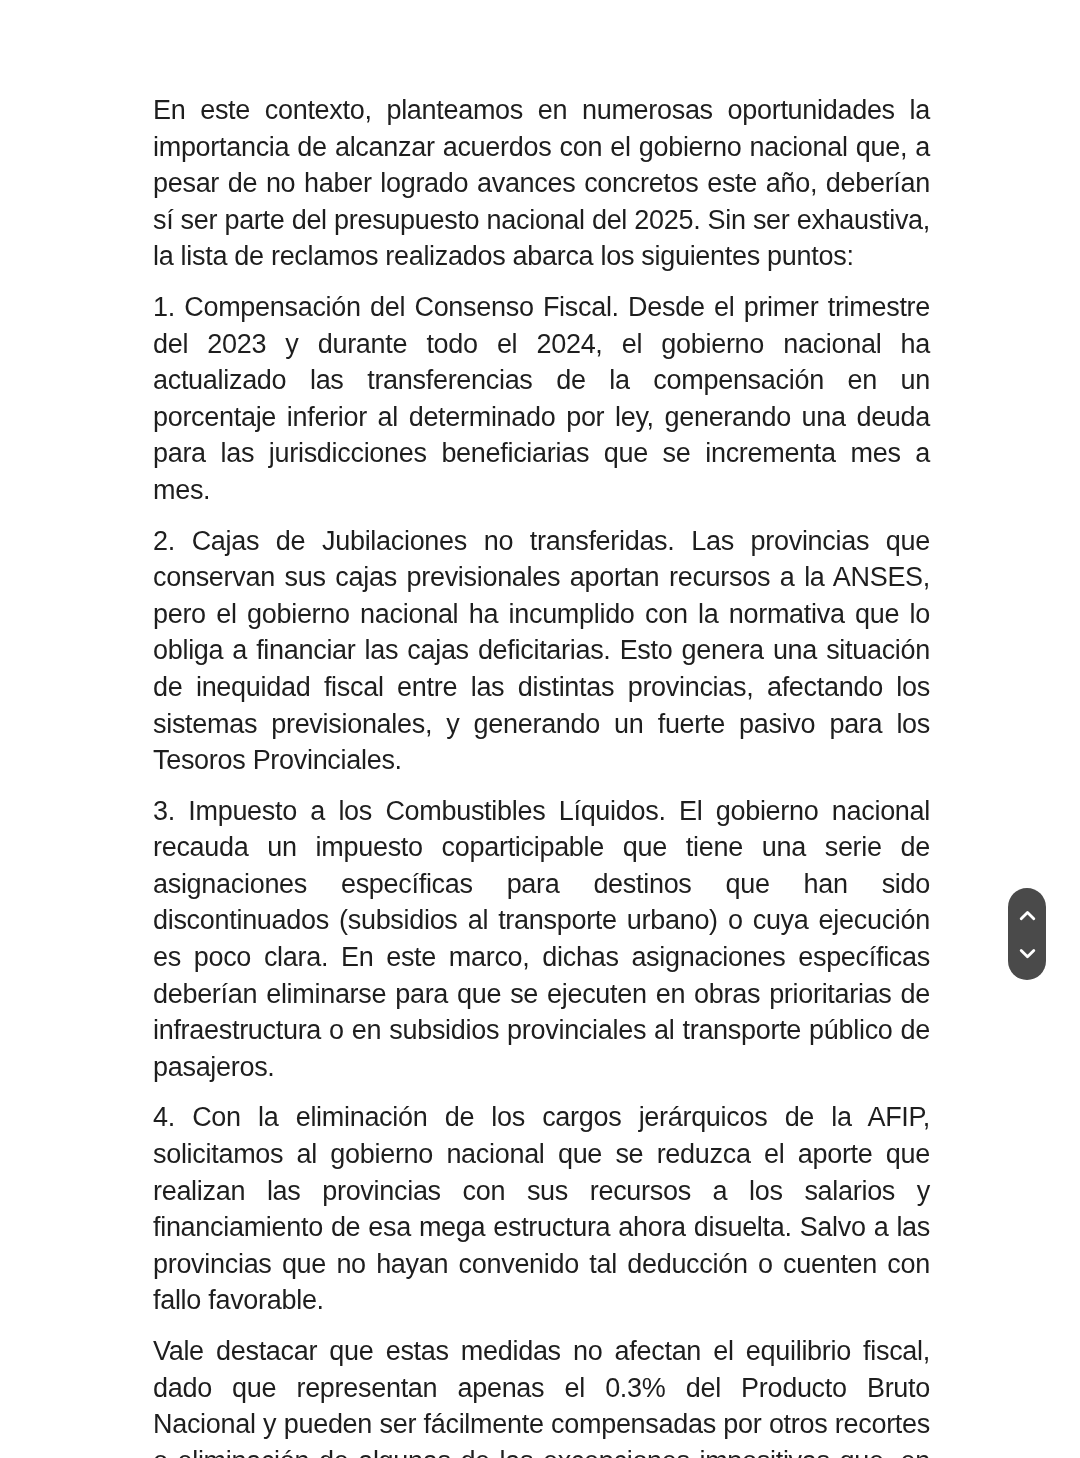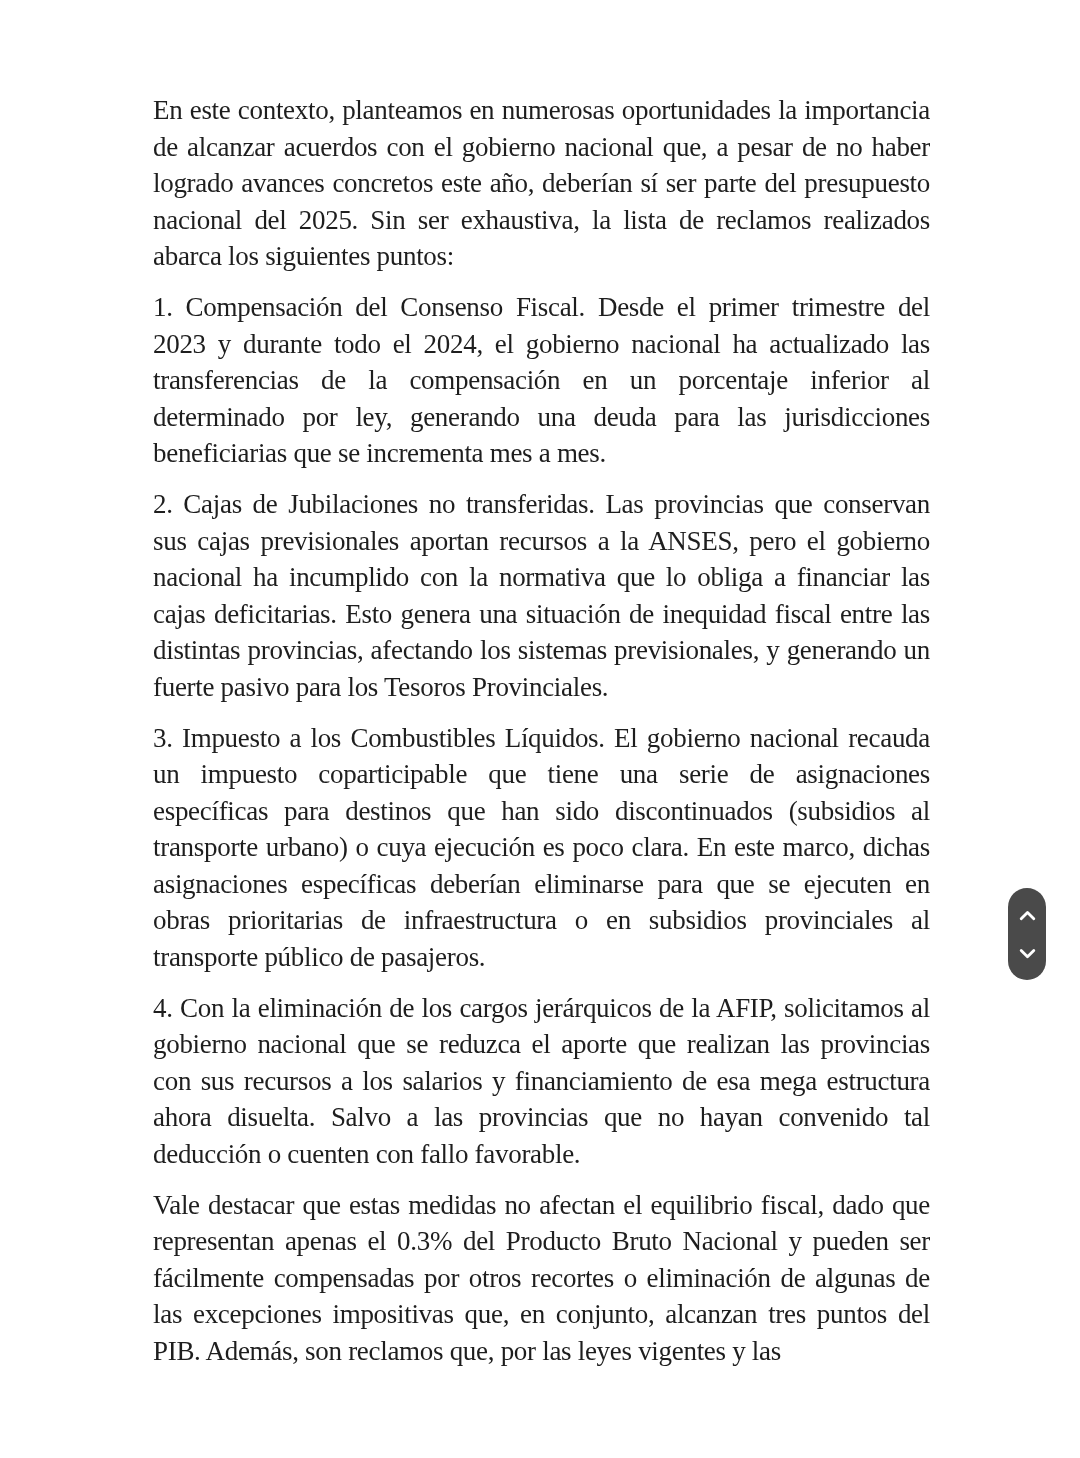--- a/index.html
+++ b/index.html
@@ -20,21 +20,20 @@
     top: 92px;
     width: 777px;
     font-size: 27px;
     line-height: 36.6px;
     letter-spacing: -0.3px;
     text-align: justify;
     color: #1e1e1e;
   }
   .doc-body p {
     margin: 0 0 14px 0;
-    font-family: Liberation Serif, serif;
   }
   .scroll-widget {
     position: absolute;
     left: 1008px;
     top: 888px;
     width: 38px;
     height: 92px;
     border-radius: 19px;
     display: flex;
     flex-direction: column;

